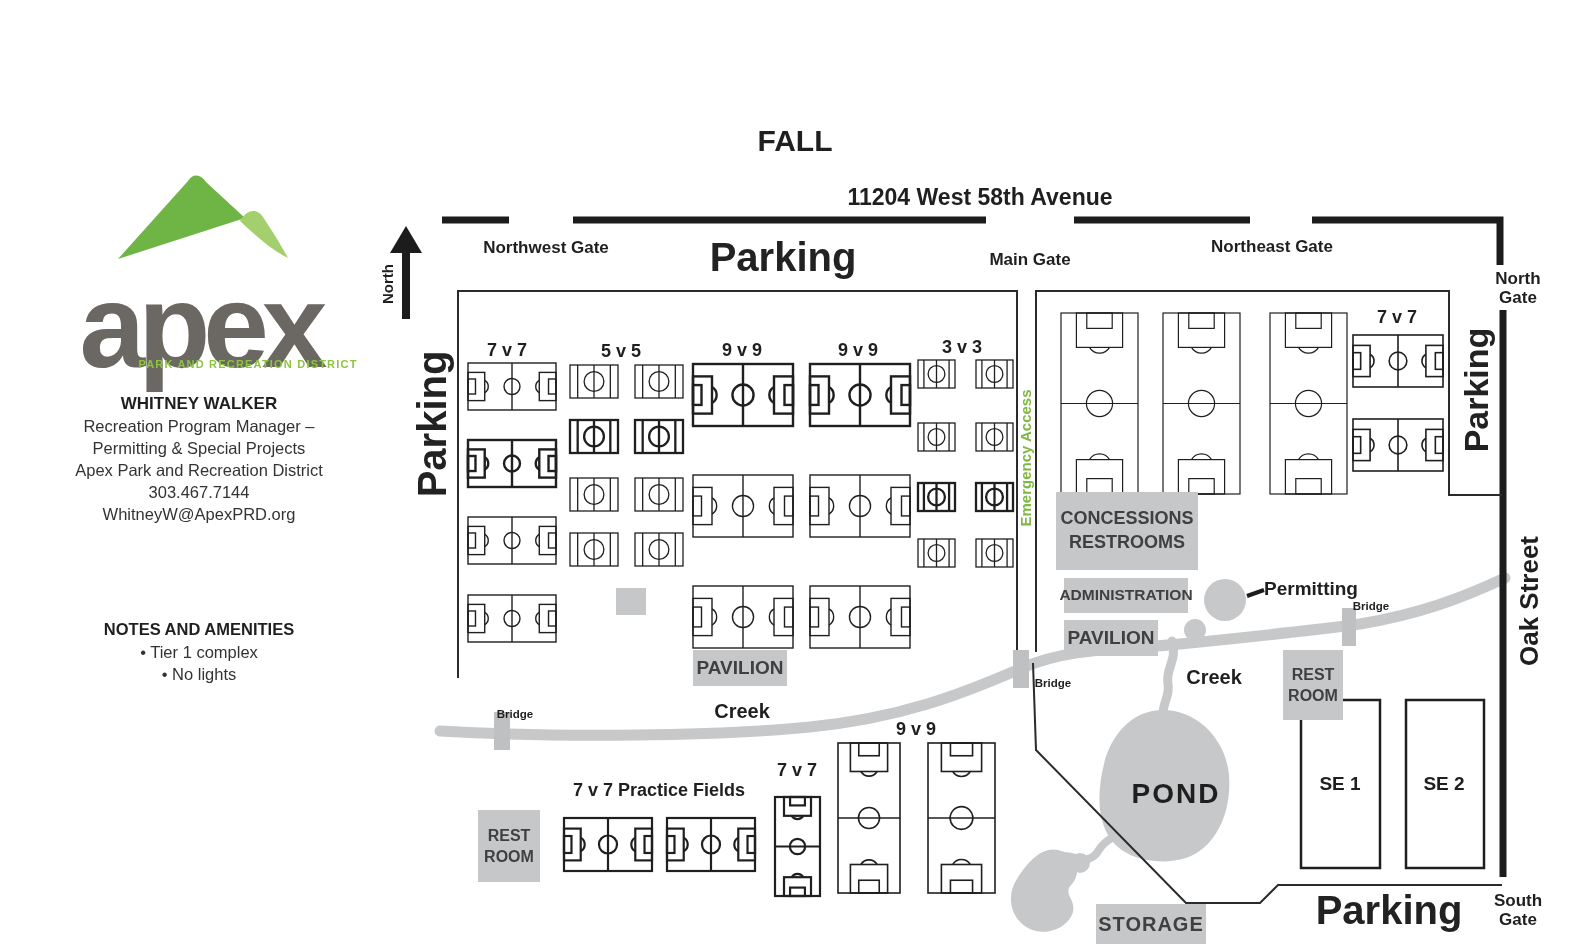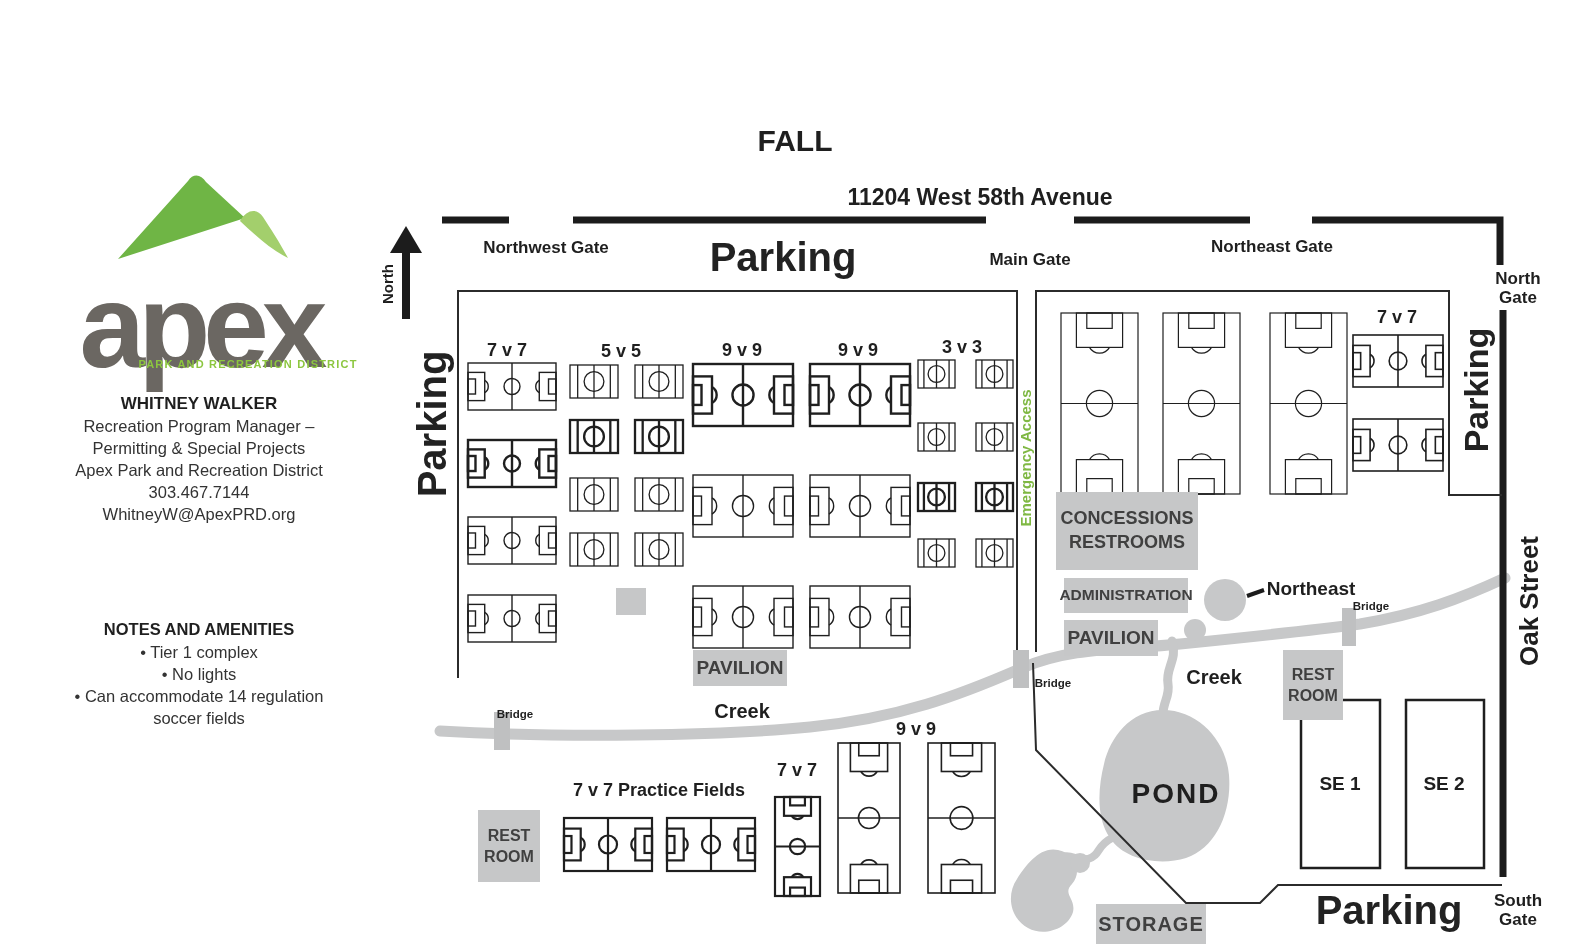--- a/index.html
+++ b/index.html
@@ -348,21 +348,20 @@
   <div class="L" style="left:199px;top:404px;font-size:17px;">WHITNEY WALKER</div>
   <div class="side" style="left:199px;top:426px;">Recreation Program Manager –</div>
   <div class="side" style="left:199px;top:448px;">Permitting &amp; Special Projects</div>
   <div class="side" style="left:199px;top:470px;">Apex Park and Recreation District</div>
   <div class="side" style="left:199px;top:492px;">303.467.7144</div>
   <div class="side" style="left:199px;top:514px;">WhitneyW@ApexPRD.org</div>
 
   <div class="L" style="left:199px;top:629px;font-size:16.5px;">NOTES AND AMENITIES</div>
   <div class="side bullet" style="left:199px;top:652px;">Tier 1 complex</div>
   <div class="side bullet" style="left:199px;top:674px;">No lights</div>
-  <div class="side bullet wrap" style="left:199px;top:707px;width:268px;white-space:normal;line-height:1.35;">Can accommodate 14 regulation soccer fields</div>
 
   <div class="L rot" style="left:388px;top:284px;font-size:15px;">North</div>
   <div class="L gate" style="left:546px;top:248px;">Northwest Gate</div>
   <div class="L bigP" style="left:783px;top:257px;">Parking</div>
   <div class="L gate" style="left:1030px;top:260px;">Main Gate</div>
   <div class="L gate" style="left:1272px;top:247px;">Northeast Gate</div>
   <div class="L gate wrap" style="left:1518px;top:289px;width:62px;">North Gate</div>
   <div class="L gate wrap" style="left:1518px;top:911px;width:62px;">South Gate</div>
   <div class="L rot bigP" style="left:432px;top:424px;">Parking</div>
   <div class="L rot bigP" style="left:1477px;top:390px;font-size:34px;">Parking</div>
@@ -378,21 +377,21 @@
   <div class="L grp" style="left:1397px;top:318px;">7 v 7</div>
   <div class="L grp" style="left:916px;top:730px;">9 v 9</div>
   <div class="L grp" style="left:797px;top:771px;">7 v 7</div>
   <div class="L grp" style="left:659px;top:791px;">7 v 7 Practice Fields</div>
 
   <div class="L creek" style="left:742px;top:711px;">Creek</div>
   <div class="L creek" style="left:1214px;top:677px;">Creek</div>
   <div class="L bridge" style="left:515px;top:714px;">Bridge</div>
   <div class="L bridge" style="left:1053px;top:683px;">Bridge</div>
   <div class="L bridge" style="left:1371px;top:606px;">Bridge</div>
-  <div class="L" style="left:1311px;top:589px;font-size:19px;">Northeast</div>
+  <div class="L" style="left:1311px;top:589px;font-size:19px;">Permitting</div>
   <div class="L" style="left:1176px;top:794px;font-size:28px;letter-spacing:2px;">POND</div>
   <div class="L" style="left:1340px;top:784px;font-size:19px;">SE 1</div>
   <div class="L" style="left:1444px;top:784px;font-size:19px;">SE 2</div>
 
   <div class="gb" style="left:1056px;top:492px;width:142px;height:78px;font-size:18px;">
     <span>CONCESSIONS</span>
     <span>RESTROOMS</span>
   </div>
   <div class="gb" style="left:1064px;top:578px;width:124px;height:35px;font-size:15.5px;">
     <span>ADMINISTRATION</span>

